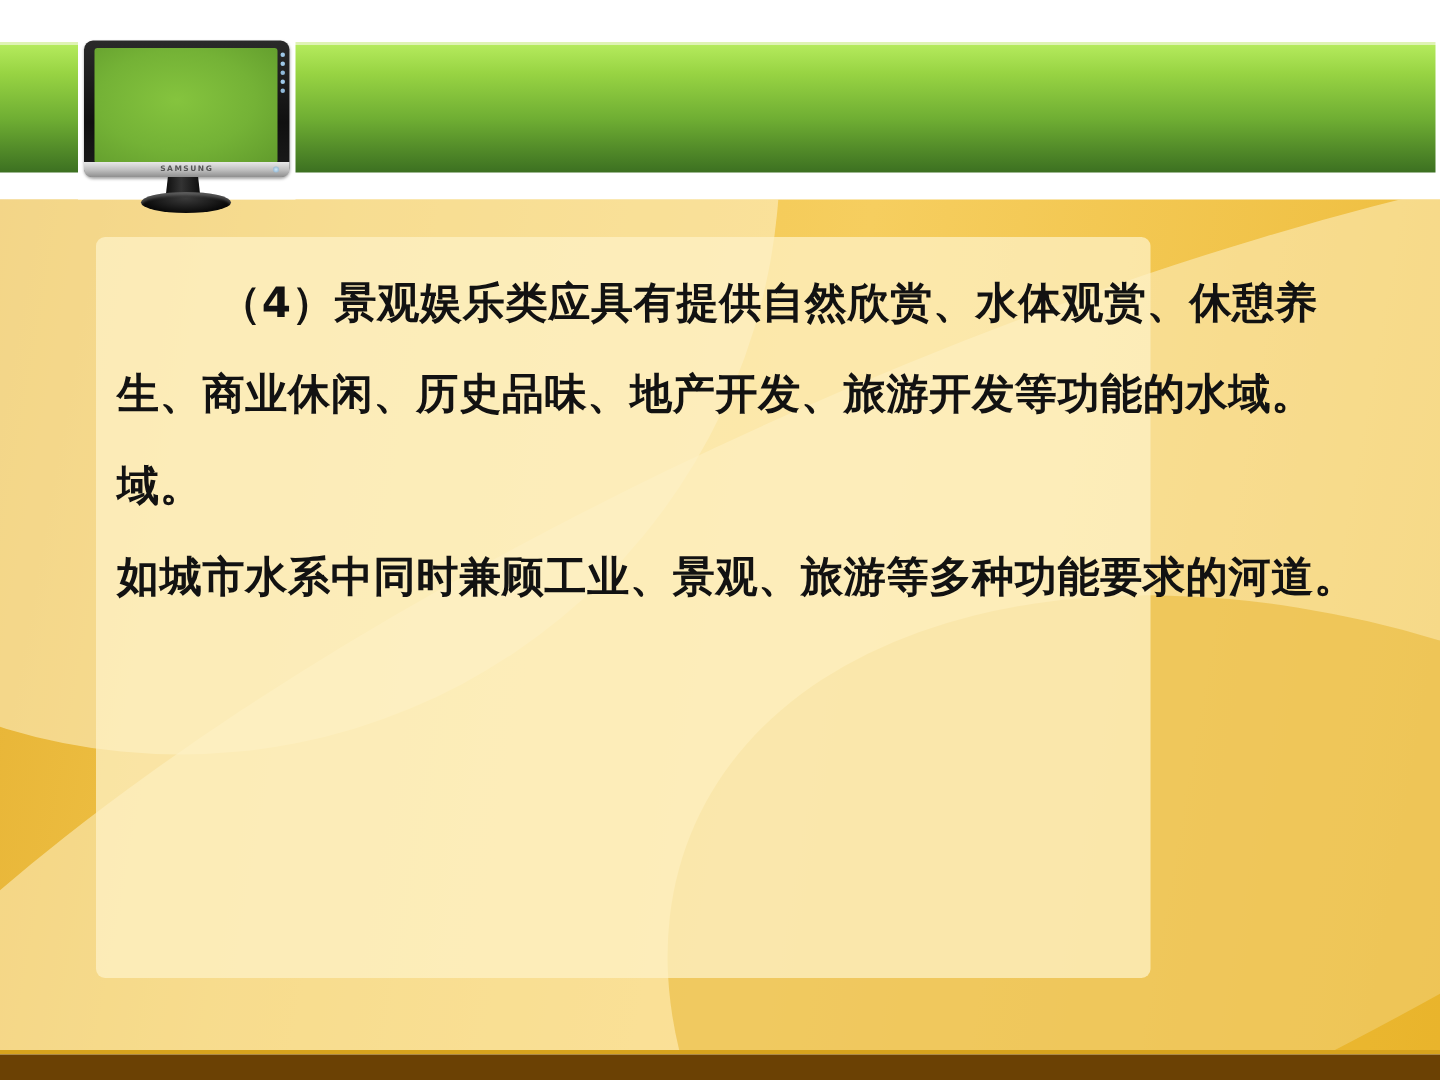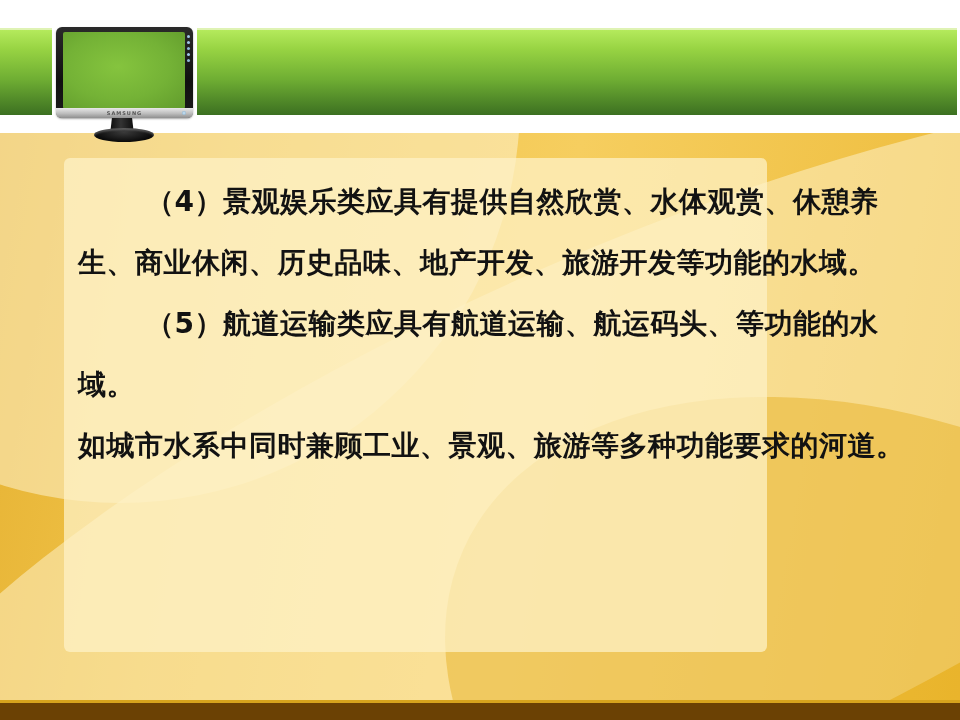--- a/index.html
+++ b/index.html
@@ -147,21 +147,20 @@
 
   <div class="body-bg">
     <div class="swoosh swoosh-circle-topleft"></div>
     <div class="swoosh swoosh-pale-band"></div>
     <div class="swoosh swoosh-dark-wedge"></div>
 
     <div class="content-panel">
       <div class="panel-text">
         <div class="line indent">（4）景观娱乐类应具有提供自然欣赏、水体观赏、休憩养</div>
         <div class="line">生、商业休闲、历史品味、地产开发、旅游开发等功能的水域。</div>
-        <div class="line indent">（5）航道运输类应具有航道运输、航运码头、等功能的水</div>
         <div class="line">域。</div>
         <div class="line">如城市水系中同时兼顾工业、景观、旅游等多种功能要求的河道。</div>
       </div>
     </div>
 
   </div>
 
   <div class="footer-gold-line"></div>
   <div class="footer-bar"></div>
 

